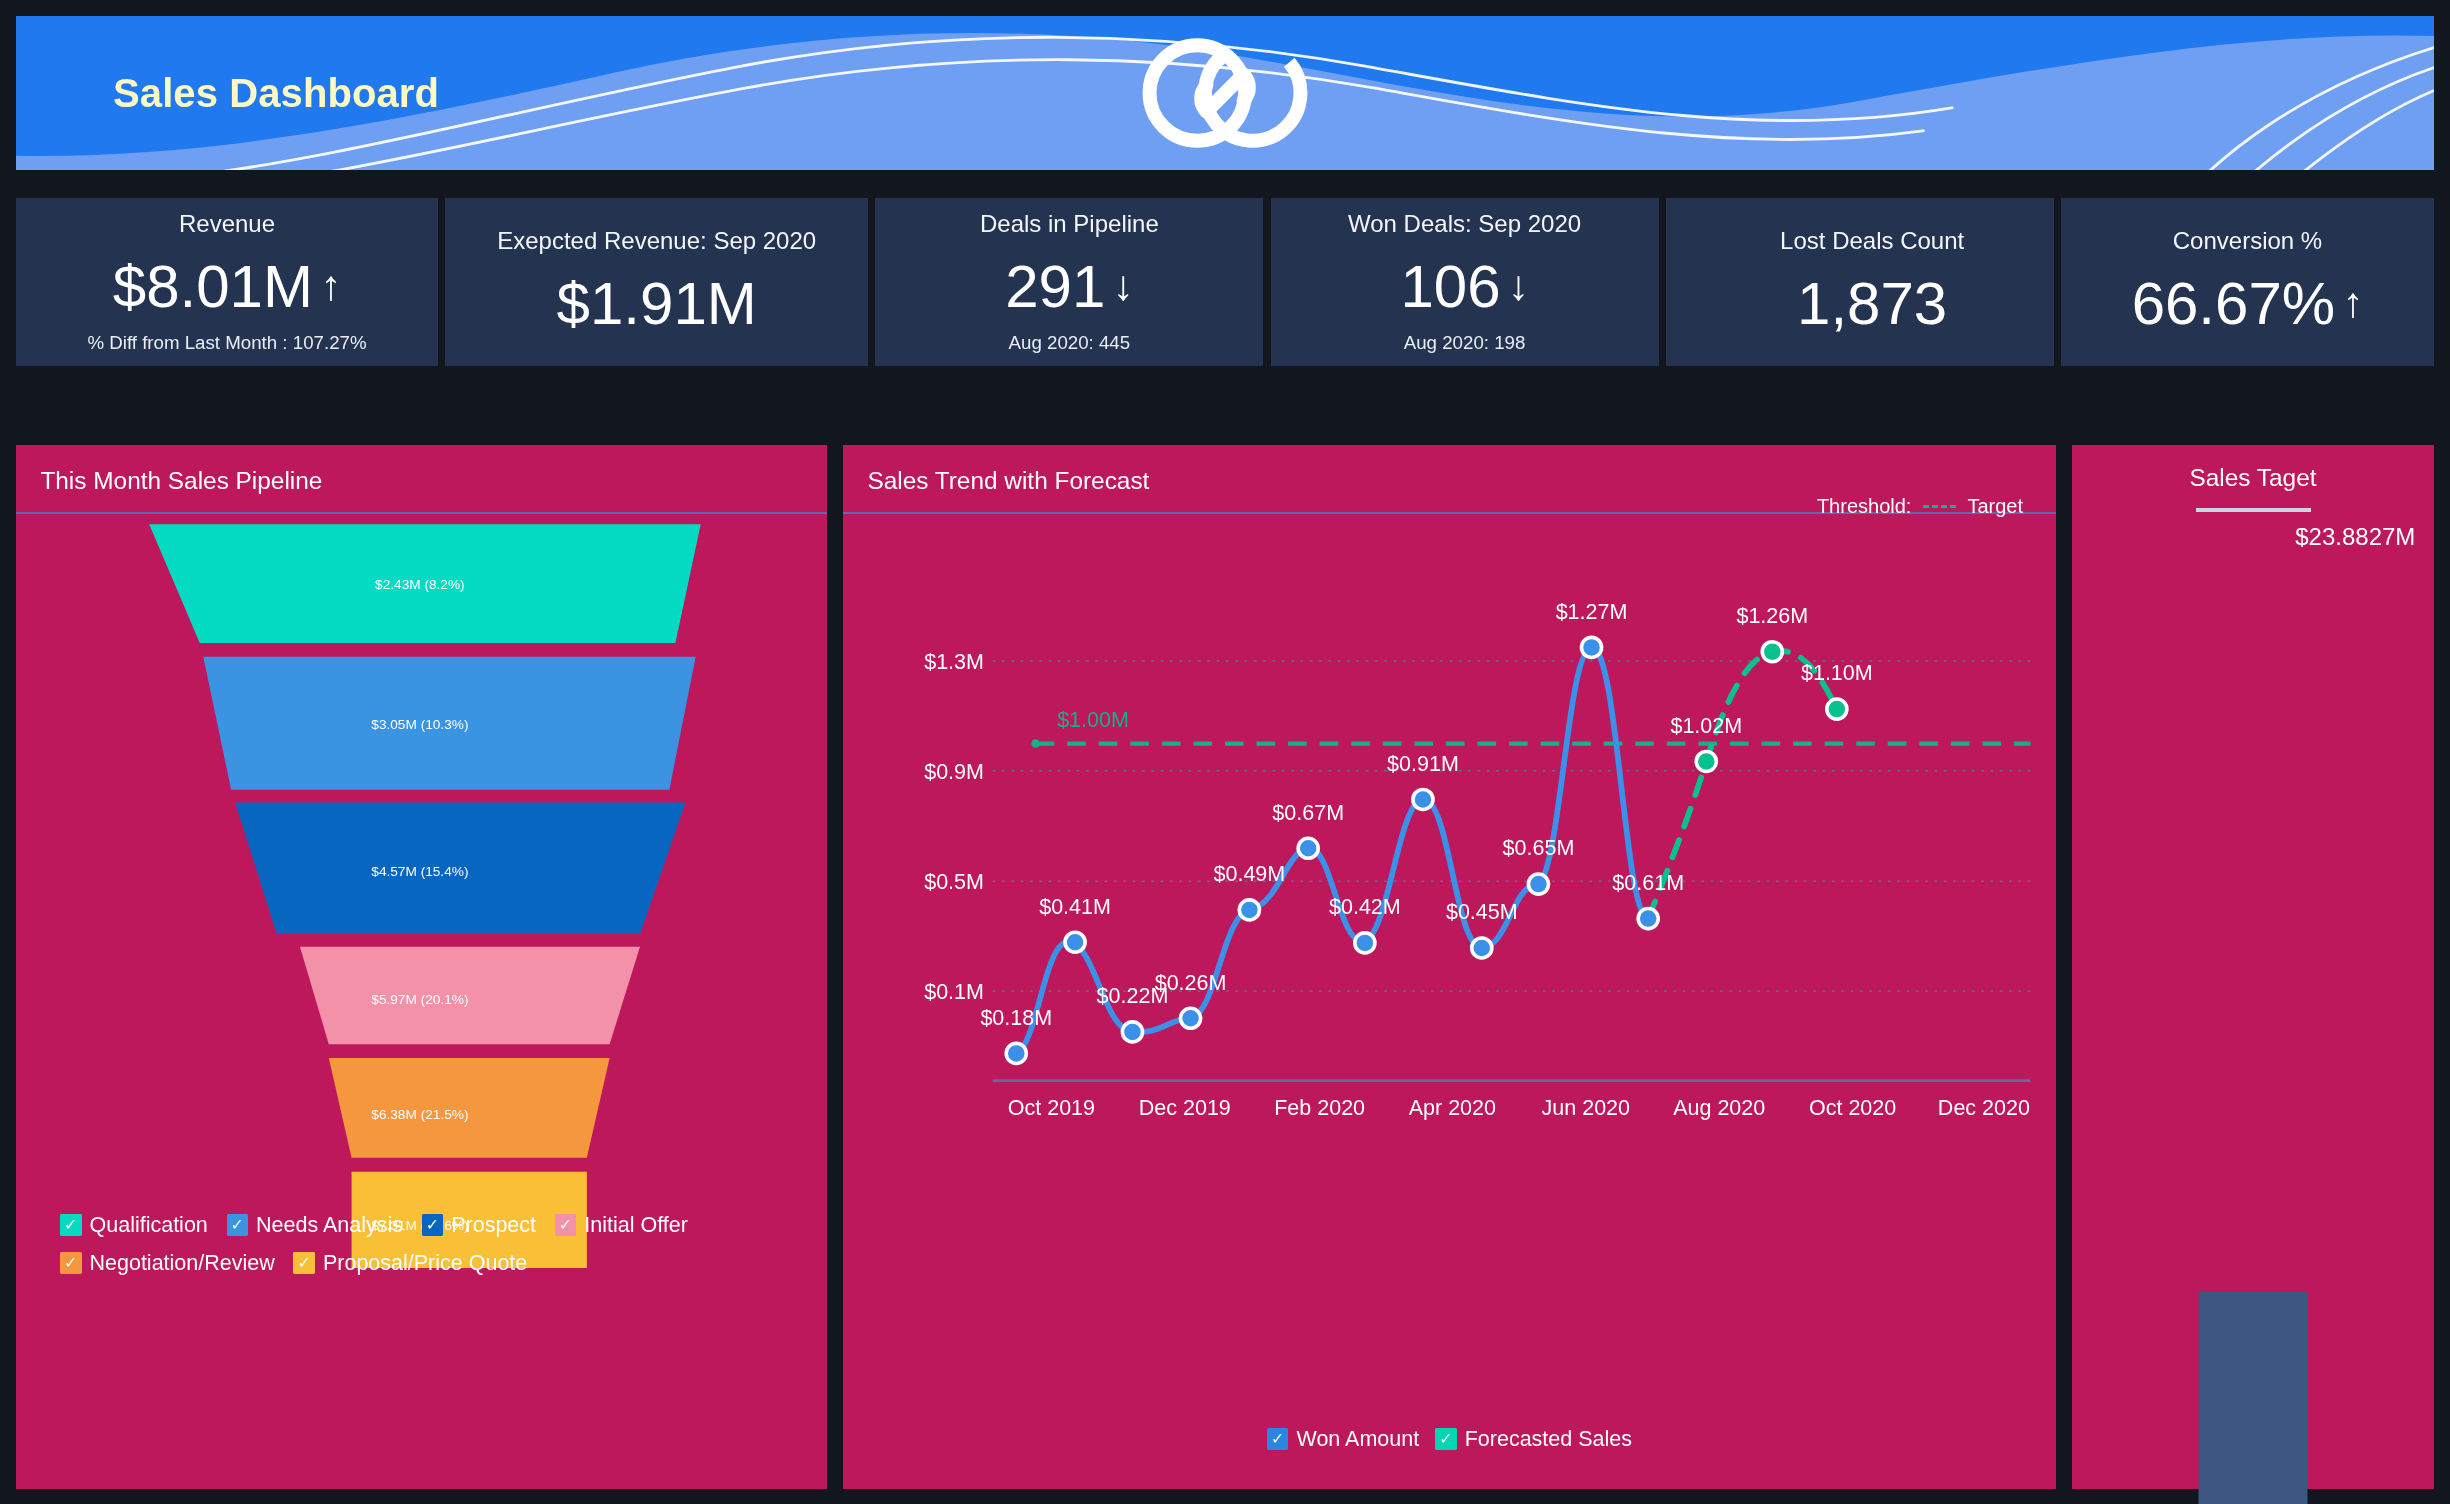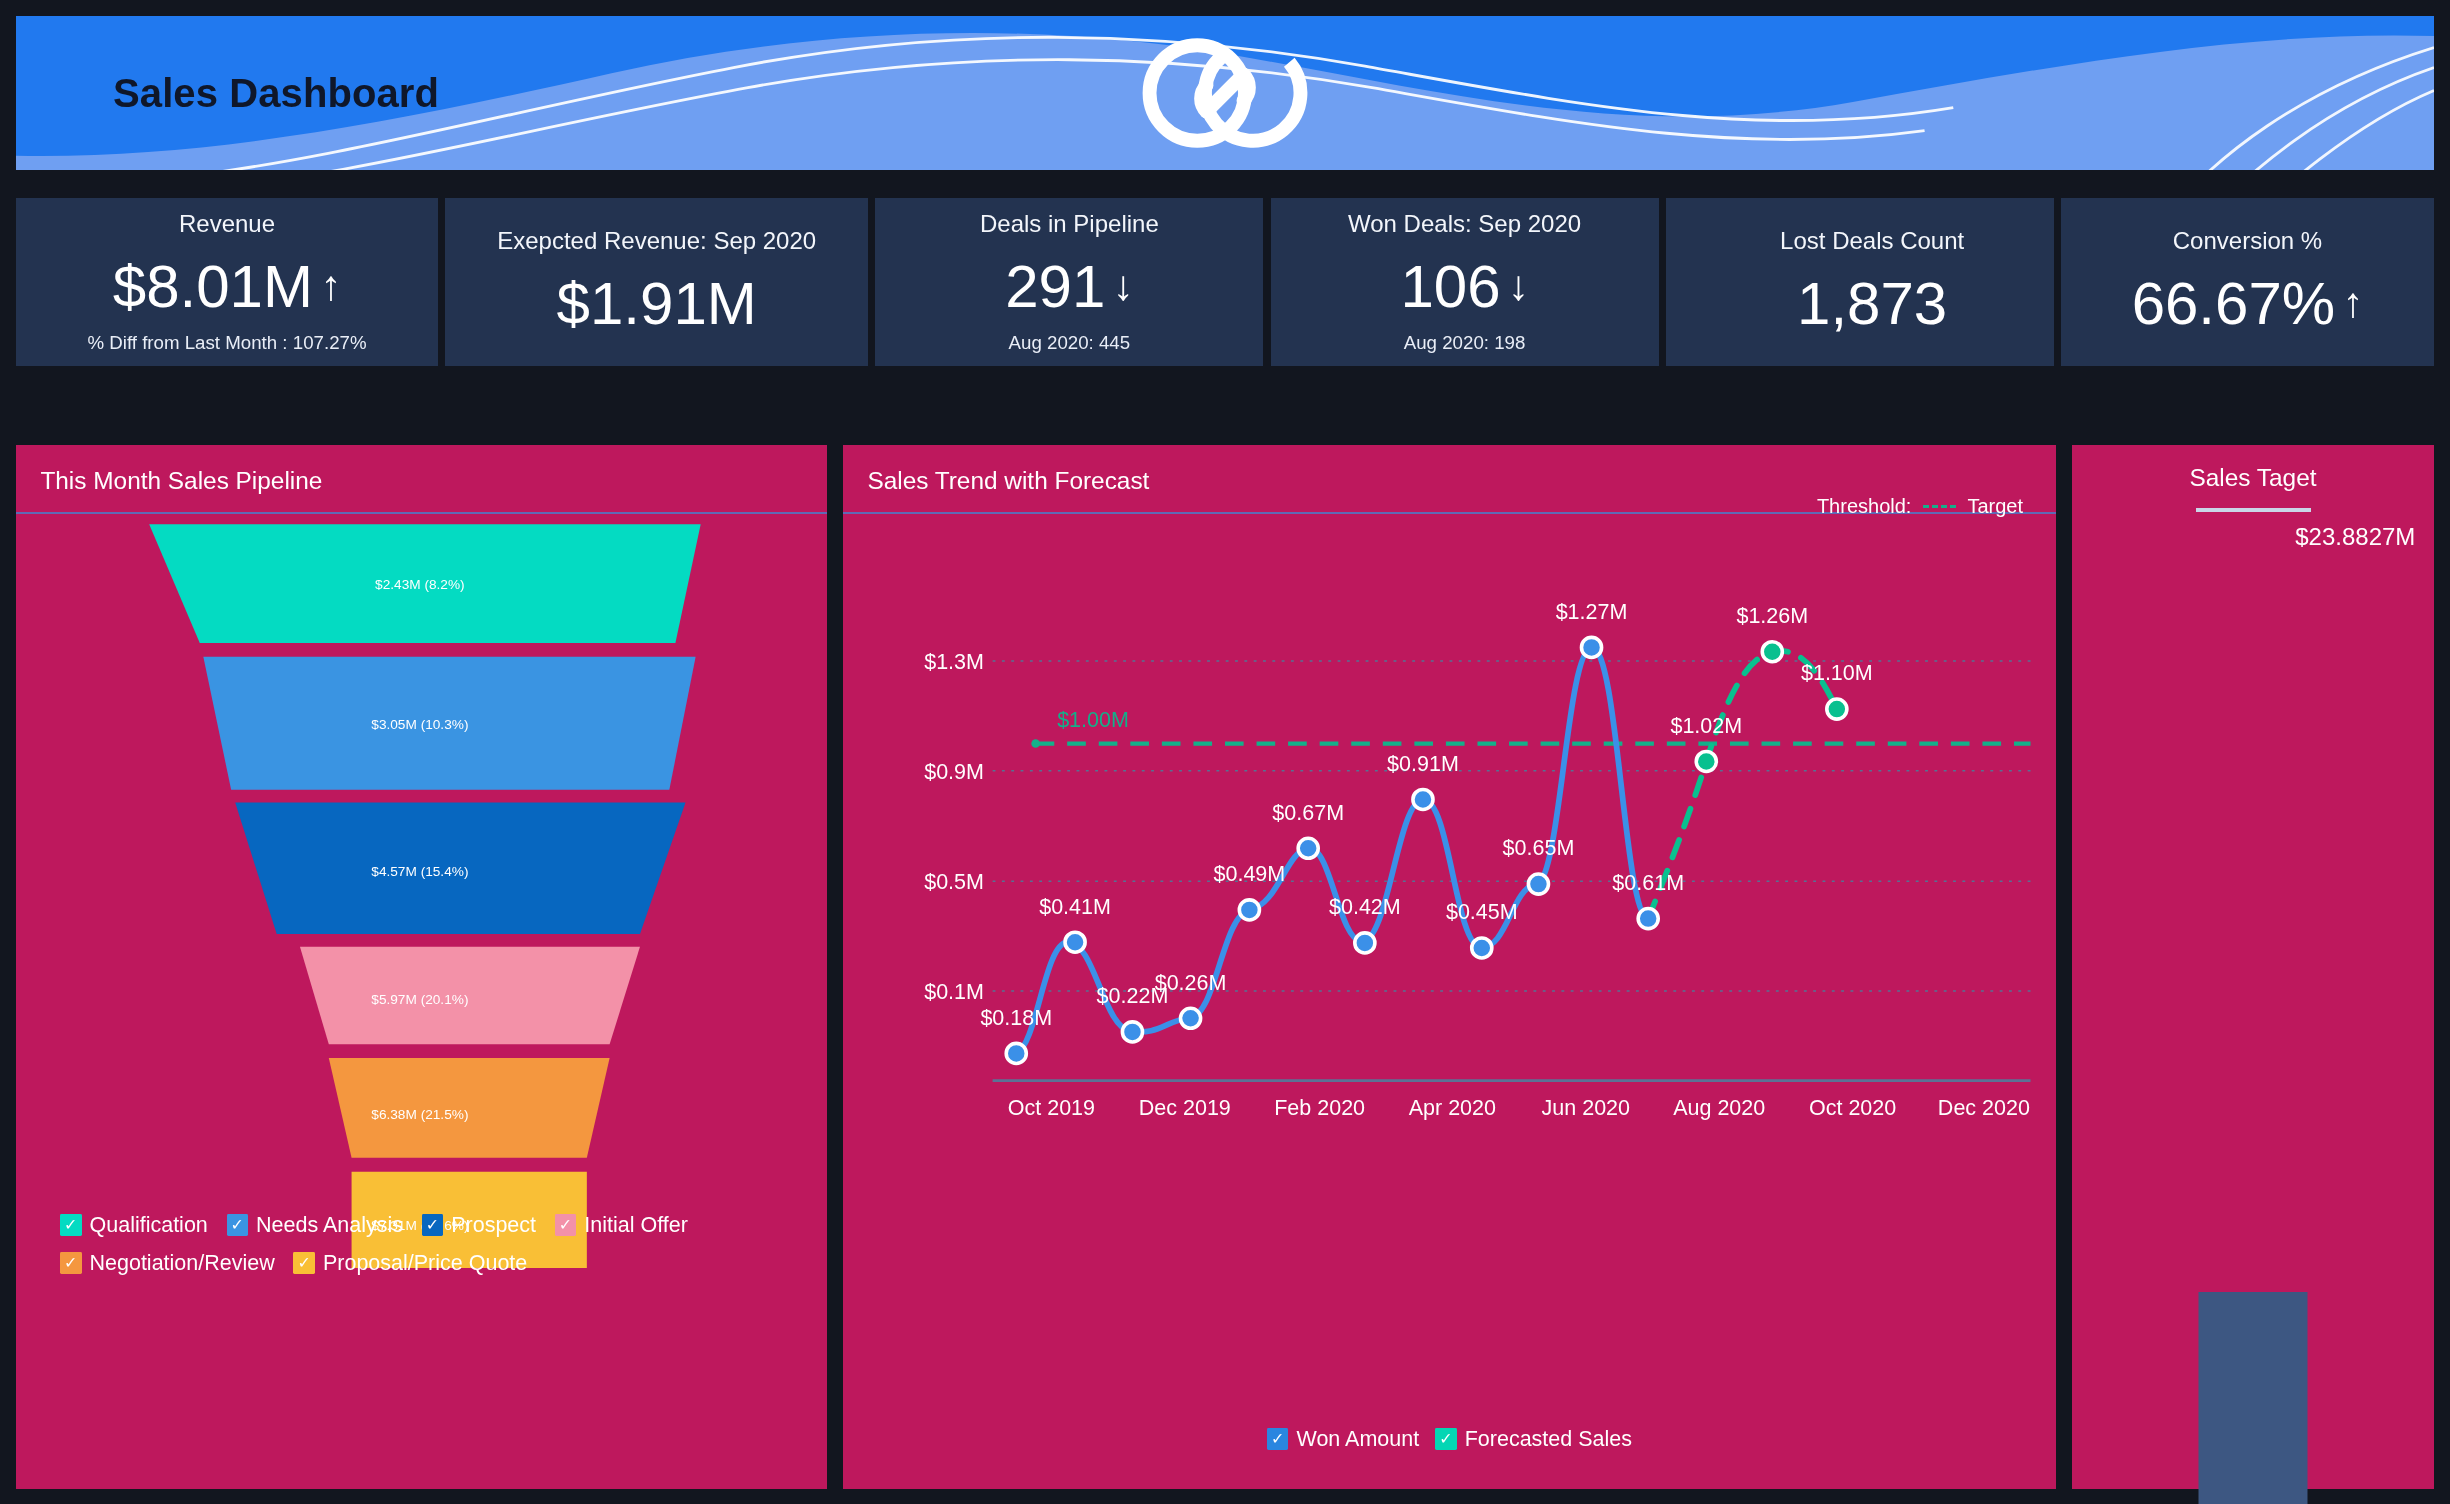--- a/index.html
+++ b/index.html
@@ -9,21 +9,21 @@
     color:#ffffff;
   }
   .dash{position:relative;width:2450px;height:1505px;background:#12161f;
         padding:0;box-sizing:border-box;}
 
   
   .header{position:absolute;left:16px;top:16px;width:2418px;height:154px;
           background:#2179ef;overflow:hidden;}
   .header svg{position:absolute;left:0;top:0;width:100%;height:100%;}
   .header-title{position:absolute;left:97px;top:55px;font-size:40px;font-weight:bold;
-                letter-spacing:0.1px;color:#0f172a;z-index:5;}
+                letter-spacing:0.1px;color:#fef9c3;z-index:5;}
   .logo{position:absolute;right:63px;top:44px;width:85px;height:72px;z-index:6;}
 
   
   .kpi-row{position:absolute;left:16px;top:198px;width:2418px;height:168px;
            display:flex;gap:7.2px;}
   .kpi{background:#233350;display:flex;flex-direction:column;align-items:center;
        justify-content:center;box-sizing:border-box;padding:10px 7.2px;}
   .kpi.k1{width:422px;}
   .kpi.k2{width:423px;}
   .kpi.k3{width:388px;}

